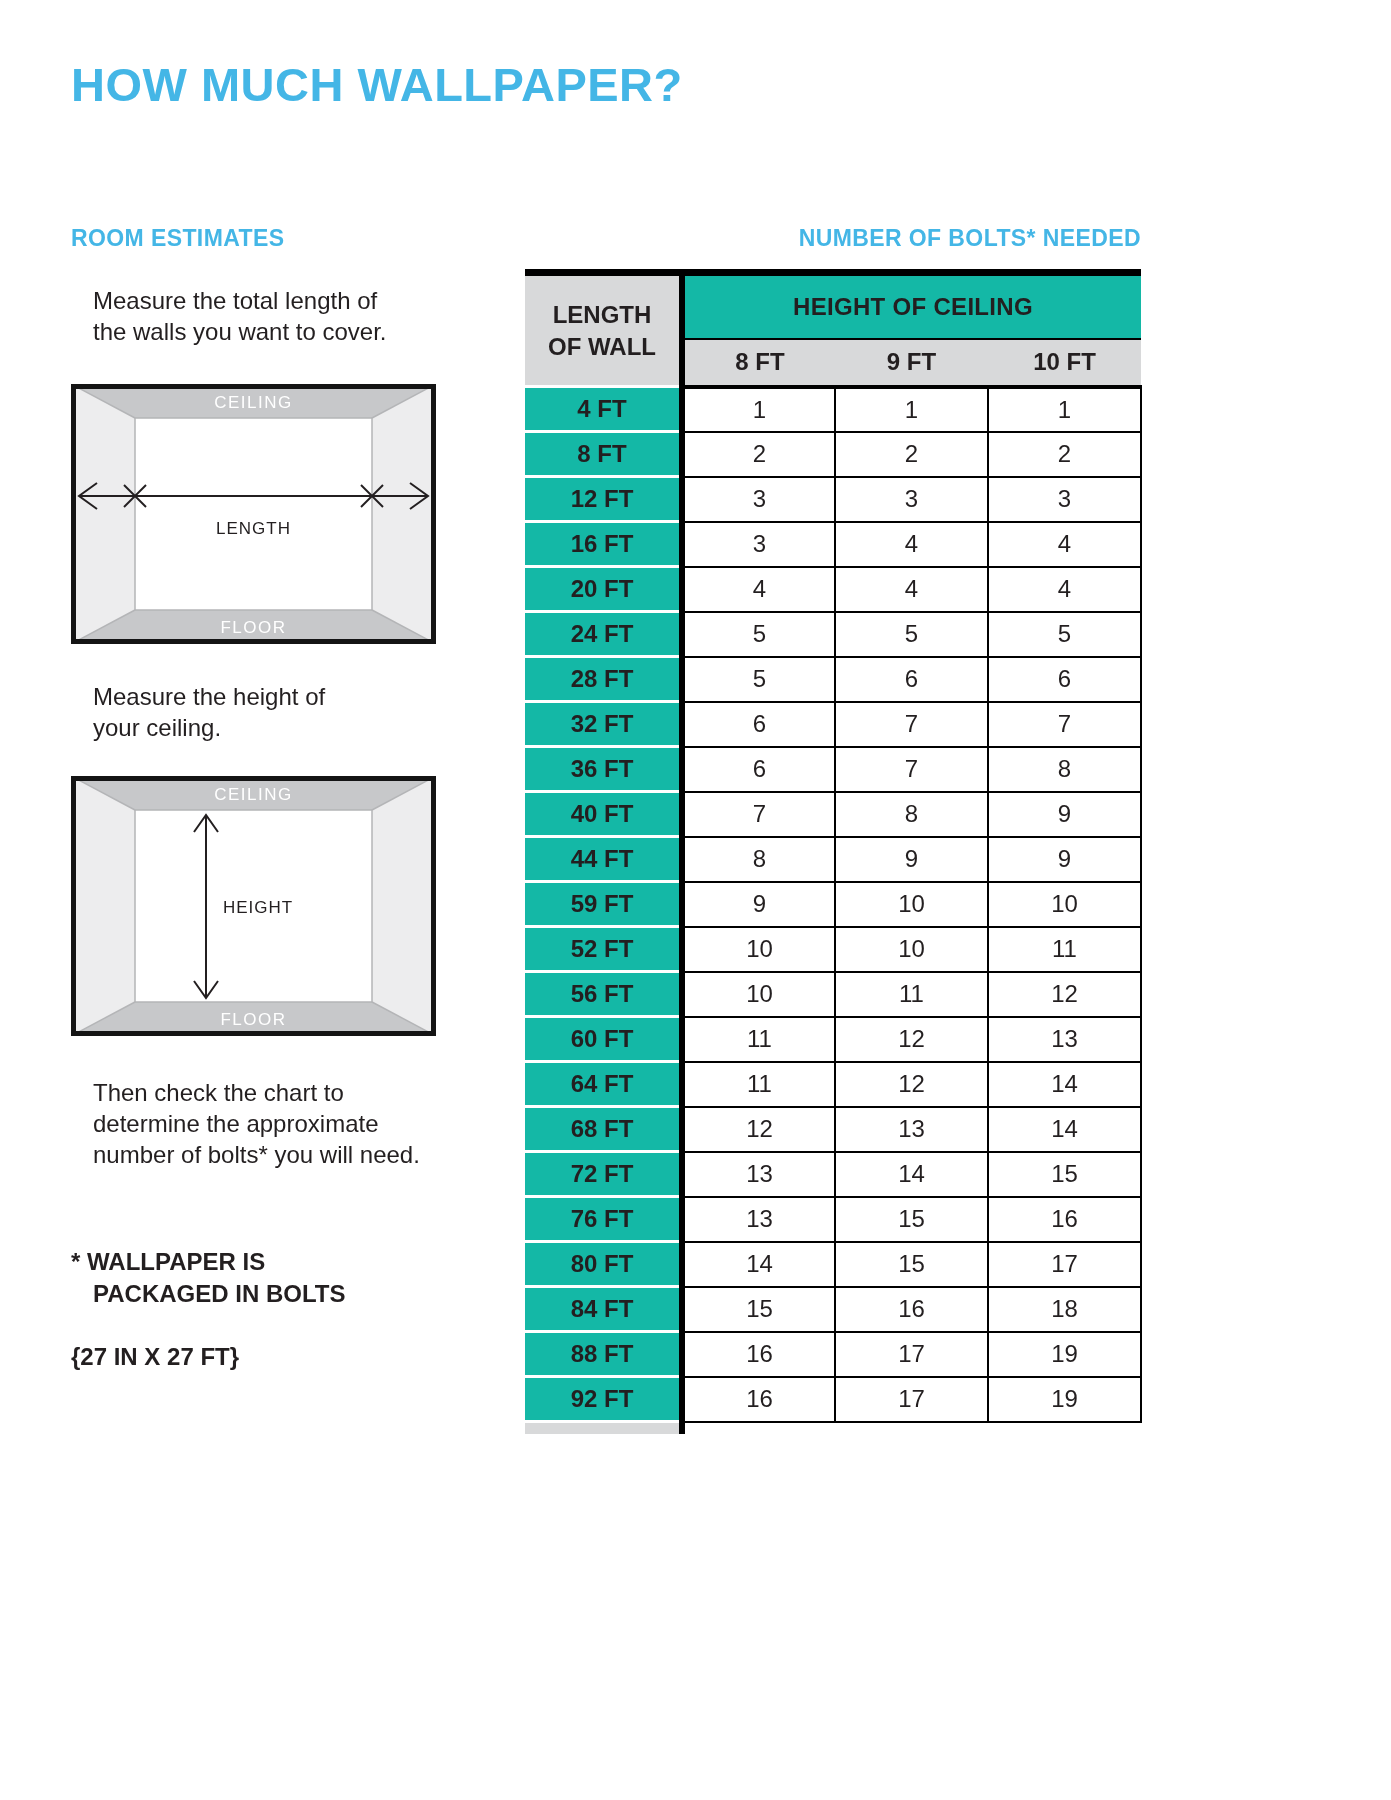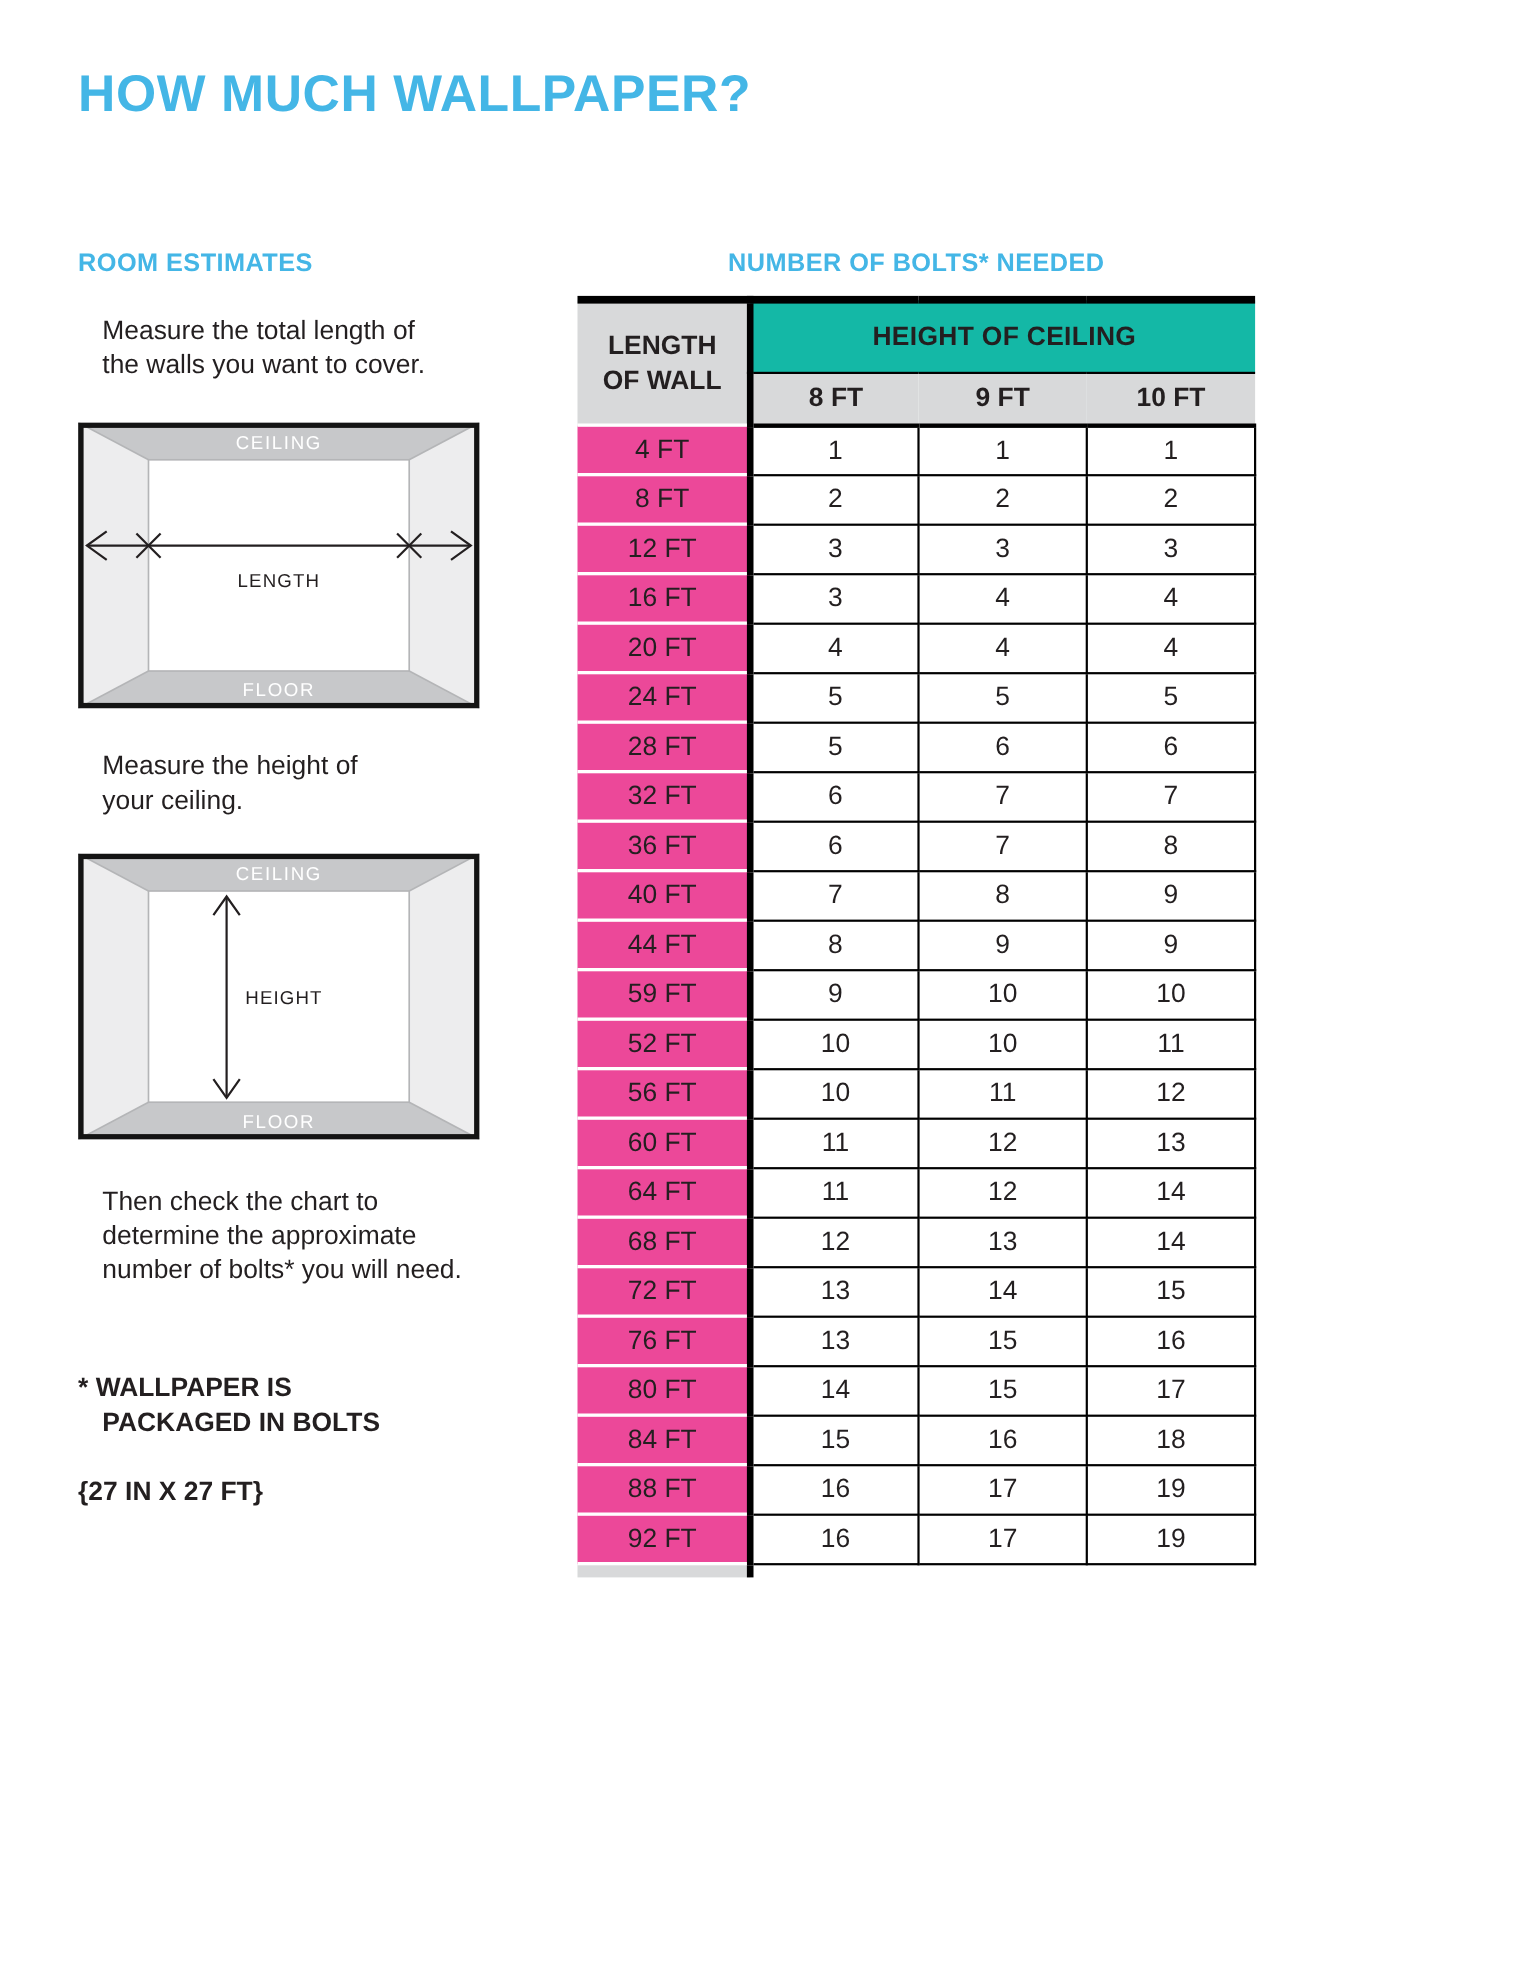--- a/index.html
+++ b/index.html
@@ -15,21 +15,21 @@
     position:absolute; left:71px; top:57px;
     font-size:47px; font-weight:700; color:#44b6e6; letter-spacing:0.5px;
   }
 
   .left-col  { position:absolute; left:71px;  top:225px; width:440px; }
   .right-col { position:absolute; left:525px; top:225px; width:616px; }
 
   .section-heading {
     font-size:23px; font-weight:700; color:#44b6e6; letter-spacing:0.4px;
   }
-  .right-col .section-heading { text-align:center; }
+  .right-col .section-heading { text-align:right; }
 
   .body-text {
     font-size:24px; line-height:1.29; white-space:pre-line; color:#231f20;margin-left:22px;
   }
   .step1 { margin-top:34px; }
   .step2 { margin-top:38px; }
   .step3 { margin-top:42px; }
 
   .diagram { display:block; }
   .diagram-length { margin-top:36px; }
@@ -64,21 +64,21 @@
   }
   .group-cell {
     background:#14b8a6; font-weight:700; height:66px;
     border-bottom:2px solid #000; letter-spacing:0.3px;
   }
   .sub-cell {
     background:#d8d9da; font-weight:700; height:48px;
     border-bottom:4px solid #000;
   }
   .row-label {
-    background:#ec4899; font-weight:400; height:45px;
+    background:#14b8a6; font-weight:700; height:45px;
     border-right:6px solid #000; border-top:3px solid #fff;
   }
   td.value {
     background:#fff; height:45px; border:2px solid #000; font-weight:400;
   }
   .stub-cell {
     background:#d8d9da; height:12px;
     border-top:3px solid #fff; border-right:6px solid #000;
   }
   .stub-space { background:#fff; border:none; border-top:2px solid #000; }

